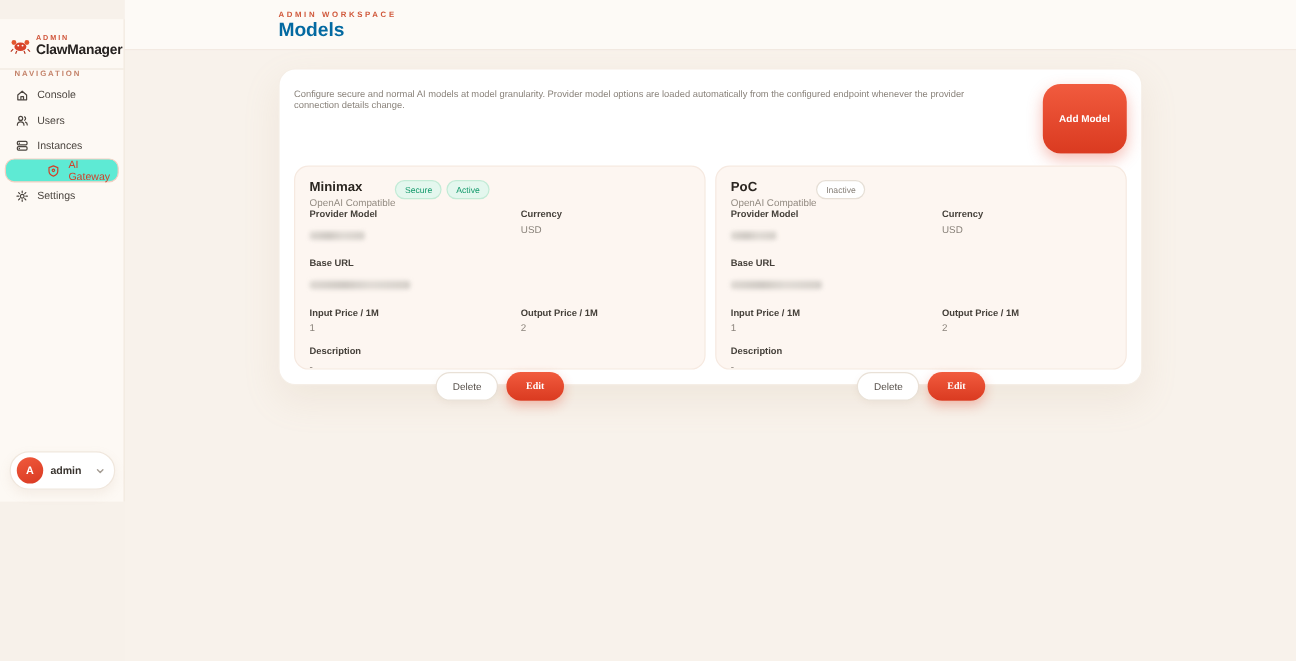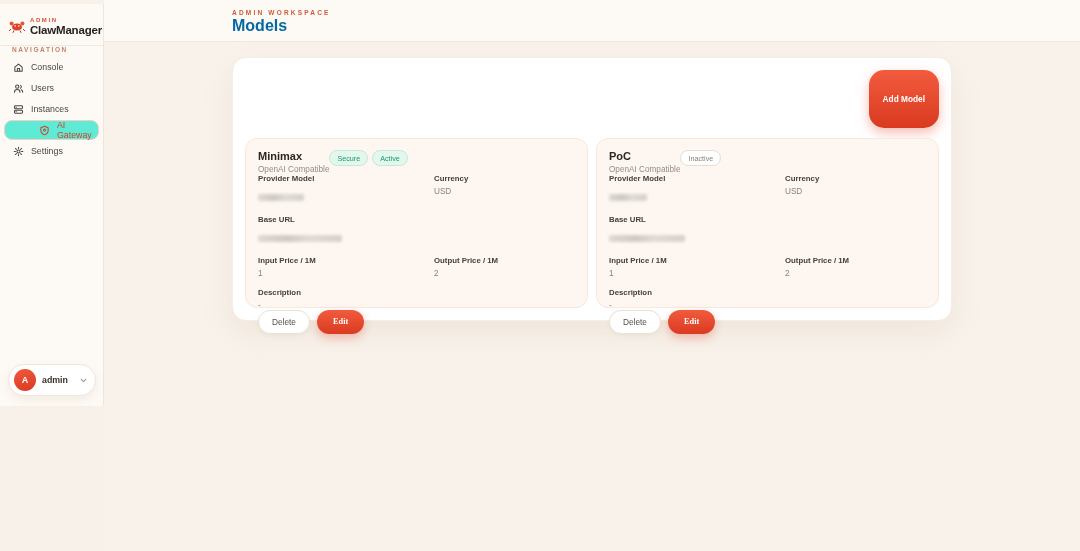--- a/index.html
+++ b/index.html
@@ -1,20 +1,20 @@
 <!DOCTYPE html>
 <html><head>
 <meta charset="utf-8">
 <style>
   * { margin:0; padding:0; box-sizing:border-box; }
   html,body { width:1080px; height:551px; overflow:hidden;
     font-family:"Liberation Sans", sans-serif; background:#f7f1ea; color:#2f2a26; }
 
   
-  .sidebar { position:absolute; left:0; top:4px; width:104px; height:402px;
+  .sidebar { position:absolute; left:0; top:16px; width:104px; height:402px;
     background:#fdf9f4; border-right:1px solid #efe6db; }
   .brand { position:relative; height:42px; border-bottom:1px solid #f1e8de; }
   .brand-logo { position:absolute; left:8px; top:13px; width:18px; height:18px; }
   .brand-admin { position:absolute; left:30px; top:13px; font-size:6px; font-weight:bold;
     letter-spacing:1.6px; color:#d0553a; }
   .brand-name { position:absolute; left:30px; top:20px; font-size:11.5px; font-weight:bold;
     color:#262220; letter-spacing:-0.2px; }
   .nav-label { position:absolute; left:12px; top:42px; font-size:6.5px; font-weight:bold;
     letter-spacing:1.6px; color:#c4836a; }
   .nav { position:absolute; left:4px; top:53px; right:4px; }
@@ -66,21 +66,21 @@
   .badge.neutral { background:#ffffff; border:1px solid #e6dfd6; color:#8a837b; }
 
   .fields { display:grid; grid-template-columns:176px 1fr; row-gap:10.5px; margin-top:0; }
   .field-label { font-size:7.8px; font-weight:bold; color:#45403a; margin-bottom:3.5px; }
   .field-value { font-size:8.2px; color:#8a837b; }
   .blur-bar { display:inline-block; height:7px; border-radius:2px; opacity:.85;
     background:linear-gradient(90deg,#d9d4ce,#c7c2bc 35%,#dcd7d1 60%,#cfcac4);
     filter:blur(1.6px); }
   .w46 { width:46px; } .w84 { width:84px; } .w38 { width:38px; } .w76 { width:76px; }
 
-  .card-foot { margin-top:auto; display:flex; justify-content:flex-start; gap:7px; }
+  .card-foot { margin-top:auto; display:flex; justify-content:center; gap:7px; }
   .btn-secondary { cursor:pointer; font-family:inherit; font-size:8.3px; color:#57504a;
     background:#ffffff; border:1px solid #e9e1d7; border-radius:13px; padding:6px 13px;
     box-shadow:0 2px 5px rgba(180,150,120,.10); }
   .btn-edit { border:none; cursor:pointer; color:#fff; font-weight:bold;
     font-family:Liberation Serif, serif; font-size:8.3px; padding:6px 16px; border-radius:13px;
     background:linear-gradient(180deg,#f15b3e,#da3a20);
     box-shadow:0 4px 10px rgba(226,70,44,.32); }
   svg { display:block; }
 </style>
 </head>
@@ -154,20 +154,21 @@
 
 <header class="topbar">
   <div class="eyebrow">ADMIN WORKSPACE</div>
   <div class="page-title">Models</div>
 </header>
 
 <main class="main">
   <section class="panel">
     <div class="panel-head">
       <div>
+        <div class="panel-desc">Configure secure and normal AI models at model granularity. Provider model options are loaded automatically from the configured endpoint whenever the provider connection details change.</div>
       </div>
       <button class="btn-primary">Add Model</button>
     </div>
 
     <div class="cards">
 
       <div class="card">
         <div class="card-head">
           <div>
             <div class="card-title">Minimax</div>

